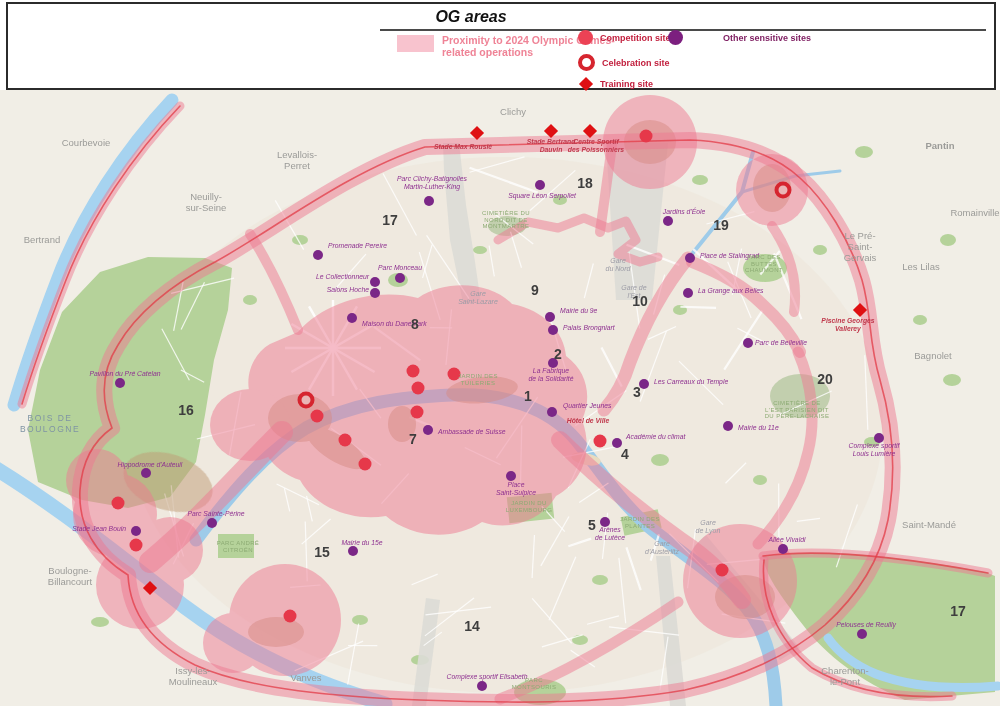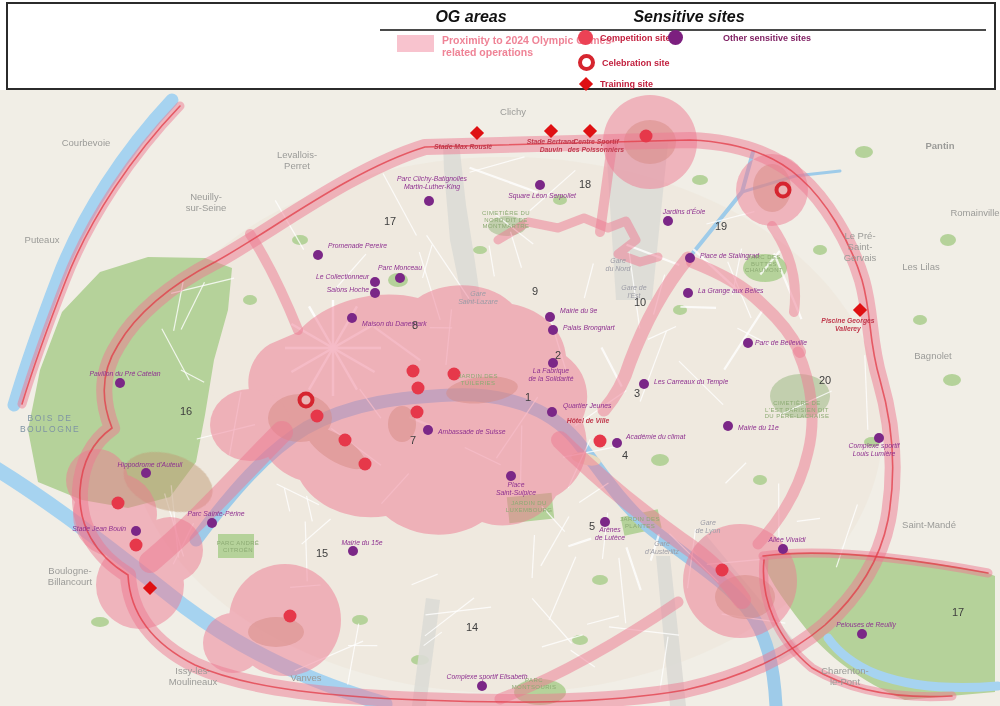--- a/index.html
+++ b/index.html
@@ -33,33 +33,32 @@
   .mk.celebration{width:9px;height:9px;border-radius:50%;border:4.5px solid #d6252f;background:rgba(255,255,255,.25);}
   .mk.training{width:10px;height:10px;background:#df1013;transform:translate(-50%,-50%) rotate(45deg);}
   .mk.other{width:10px;height:10px;border-radius:50%;background:#7b2787;}
   .lab{position:absolute;white-space:pre-line;line-height:1.12;font-size:6.8px;}
   .lab.red{color:#c03a4d;font-style:italic;font-weight:bold;}
   .lab.pur{color:#8e3190;font-style:italic;}
   .lab.city{color:#9b9b98;font-size:9.5px;line-height:1.15;}
   .lab.bois{color:#7f94a4;font-size:8.5px;letter-spacing:1.5px;line-height:1.3;}
   .lab.park{color:#8dab74;font-size:6px;letter-spacing:.4px;text-align:center;}
   .lab.gare{color:#9c9ca6;font-size:7px;font-style:italic;text-align:center;}
-  .lab.num{color:#3e3e3e;font-size:11px;font-weight:normal;}
+  .lab.num{color:#3e3e3e;font-size:14px;font-weight:bold;}
   .a-c{transform:translate(-50%,-50%);text-align:center;}
   .a-l{transform:translate(0,-50%);text-align:left;}
   .a-r{transform:translate(-100%,-50%);text-align:right;}
 </style>
 </head>
 <body>
 
 <div class="stage">
 
   <div class="legend">
     <div class="legend-h h-og">OG areas</div>
-    <div class="legend-h h-ss">Sensitive sites</div>
     <div class="legend-rule"></div>
 
     <div class="og-swatch"></div>
     <div class="og-label">Proximity to 2024 Olympic Games-related operations</div>
 
     <div class="leg-item" style="left:570px;top:26px;">
       <span class="sym sym-comp"></span>
       <span class="leg-txt-red">Competition site</span>
     </div>
     <div class="leg-item" style="left:570px;top:50px;">
@@ -386,21 +385,21 @@
       <div class="lab pur a-c" style="left: 787px; top: 540px;">Allée Vivaldi</div>
       <div class="lab pur a-c" style="left: 874px; top: 450px;">Complexe sportif
 Louis Lumière</div>
       <div class="lab pur a-l" style="left: 438px; top: 432px;">Ambassade de Suisse</div>
       <div class="lab city a-c" style="left: 513px; top: 112px;">Clichy</div>
       <div class="lab city a-c" style="left: 86px; top: 143px;">Courbevoie</div>
       <div class="lab city a-c" style="left: 297px; top: 161px;">Levallois-
 Perret</div>
       <div class="lab city a-c" style="left: 206px; top: 203px;">Neuilly-
 sur-Seine</div>
-      <div class="lab city a-c" style="left: 42px; top: 240px;">Puteaux</div>
+      <div class="lab city a-c" style="left: 42px; top: 240px;">Bertrand</div>
       <div class="lab city a-c" style="left: 940px; top: 146px; font-weight: bold;">Pantin</div>
       <div class="lab city a-c" style="left: 975px; top: 213px;">Romainville</div>
       <div class="lab city a-c" style="left: 860px; top: 234px; margin-top: 13px;">Le Pré-
 Saint-
 Gervais</div>
       <div class="lab city a-c" style="left: 921px; top: 267px;">Les Lilas</div>
       <div class="lab city a-c" style="left: 933px; top: 356px;">Bagnolet</div>
       <div class="lab city a-c" style="left: 929px; top: 525px;">Saint-Mandé</div>
       <div class="lab city a-c" style="left: 845px; top: 677px;">Charenton-
 le-Pont</div>

